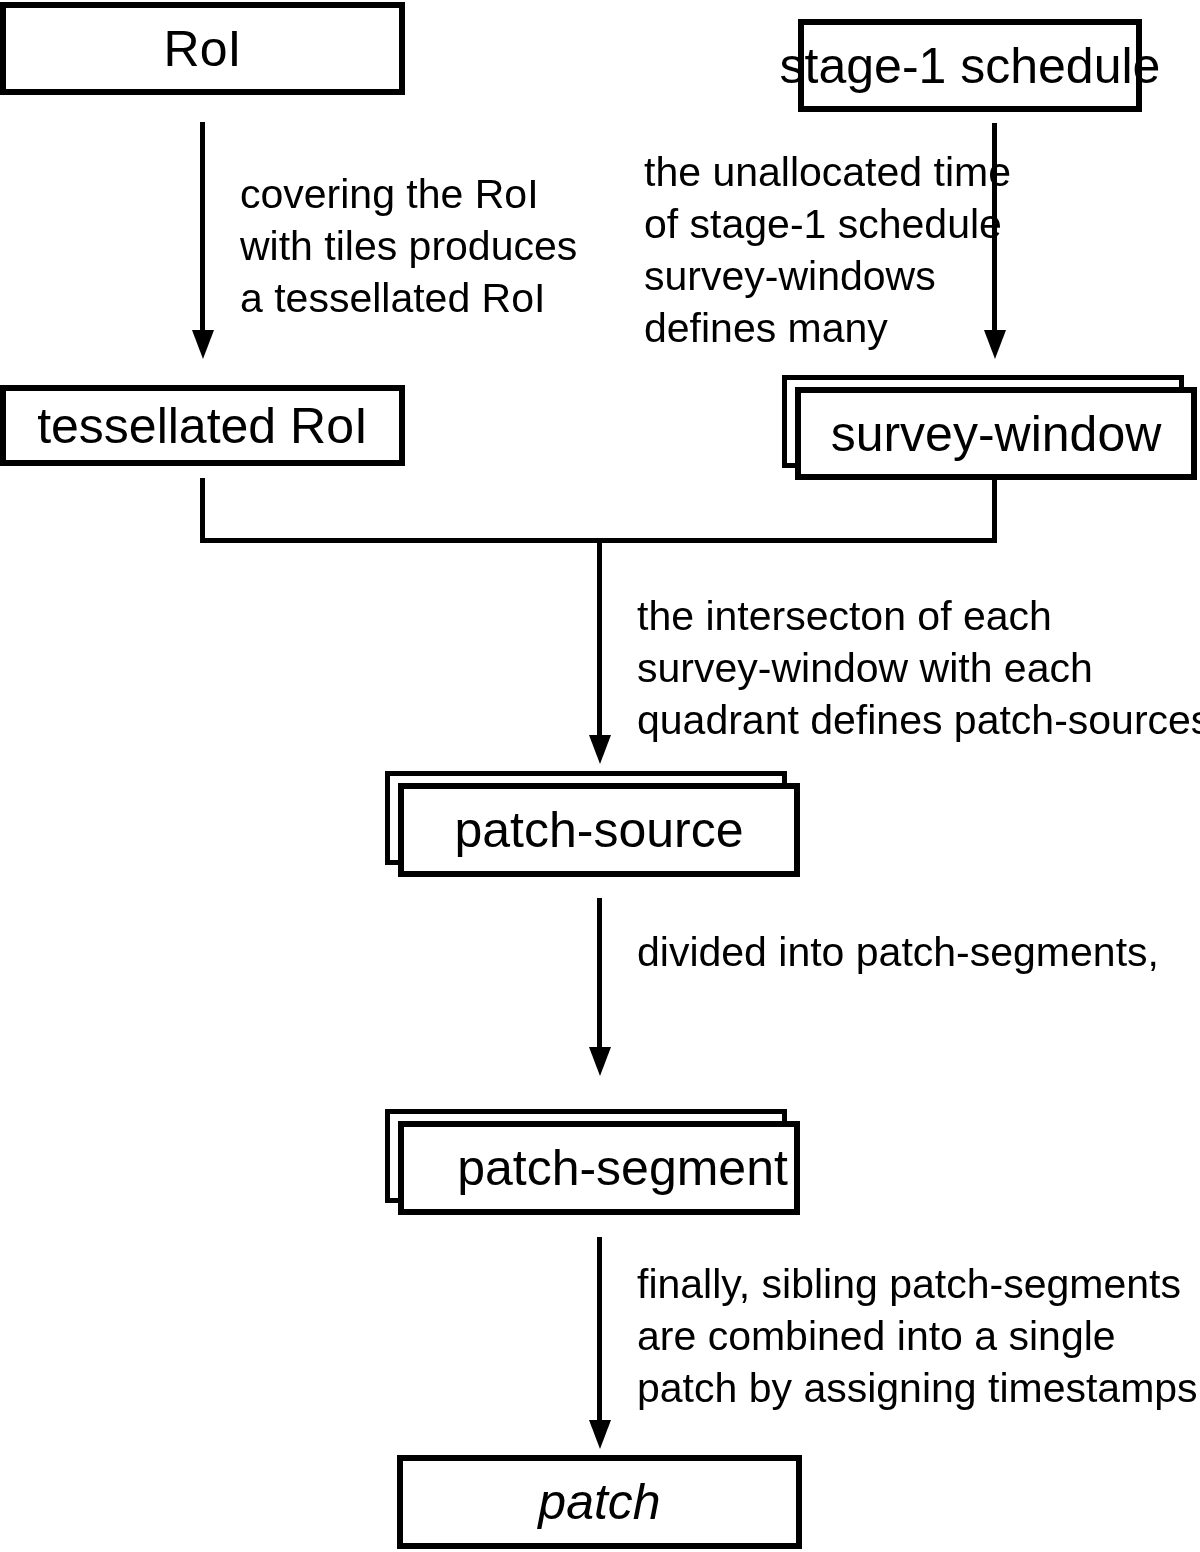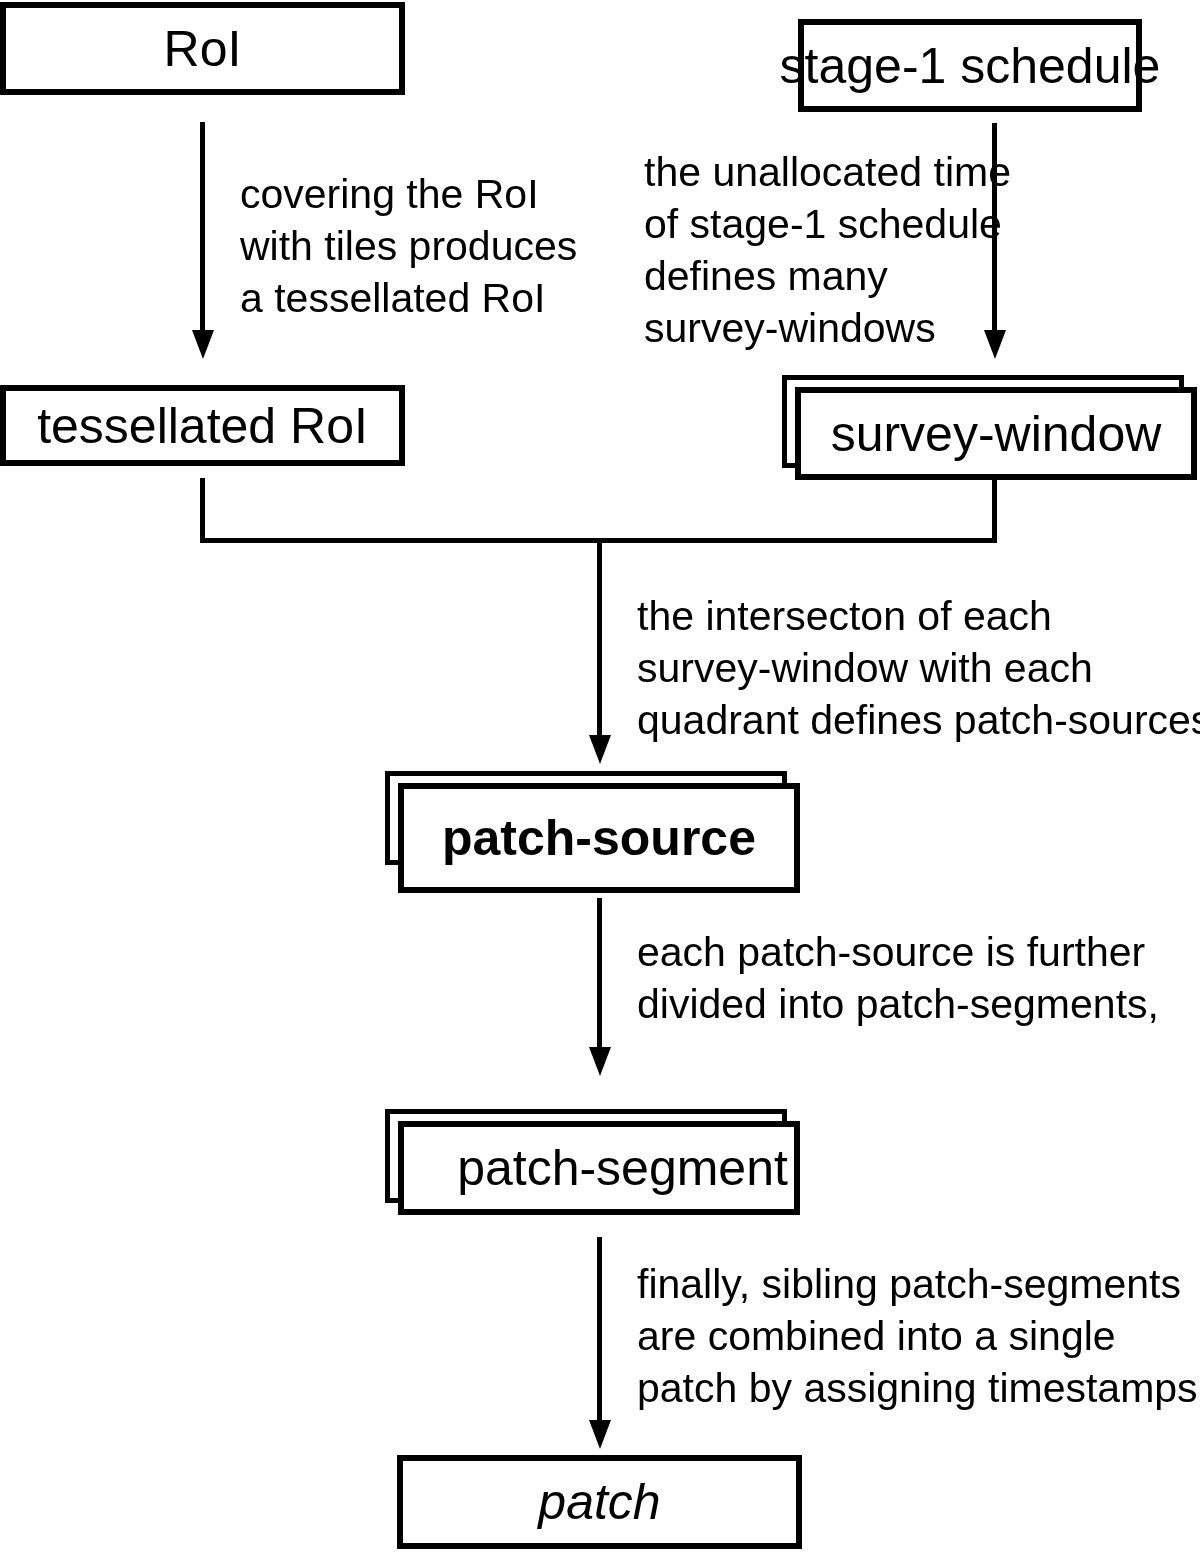--- a/index.html
+++ b/index.html
@@ -87,22 +87,22 @@
 
   <div class="ann" style="left:240px; top:168px;">
     <span>covering the RoI</span>
     <span>with tiles produces</span>
     <span>a tessellated RoI</span>
   </div>
 
   <div class="ann" style="left:596px; top:146px;margin-left:48px;">
     <span>the unallocated time</span>
     <span>of stage-1 schedule</span>
+    <span>survey-windows</span>
     <span>defines many</span>
-    <span>survey-windows</span>
   </div>
 
   <div class="node-box" style="left:0px; top:385px; width:405px; height:81px;">
     <span>tessellated RoI</span>
   </div>
 
   <div>
     <div class="back-box" style="left:782px; top:375px; width:402px; height:93px;"></div>
     <div class="node-box" style="left:795px; top:387px; width:402px; height:93px;">
       <span>survey-window</span>
@@ -117,30 +117,29 @@
   <div class="arrowhead" style="left:589px; top:735px;"></div>
 
   <div class="ann" style="left:637px; top:590px;">
     <span>the intersecton of each</span>
     <span>survey-window with each</span>
     <span>quadrant defines patch-sources</span>
   </div>
 
   <div>
     <div class="back-box" style="left:385px; top:771px; width:402px; height:94px;"></div>
-    <div class="node-box" style="left:398px; top:783px; width:402px; height:110px;font-weight:bold;">
+    <div class="node-box" style="left:398px; top:783px; width:402px; height:94px;">
       <span>patch-source</span>
     </div>
   </div>
 
   <div class="stem" style="left:597px; top:898px; height:149px;"></div>
   <div class="arrowhead" style="left:589px; top:1047px;"></div>
 
   <div class="ann" style="left:637px; top:926px;">
-    <span>each patch-source is further</span>
     <span>divided into patch-segments,</span>
   </div>
 
   <div>
     <div class="back-box" style="left:385px; top:1109px; width:402px; height:94px;"></div>
     <div class="node-box" style="left:398px; top:1121px; width:402px; height:94px;padding-left:47px;">
       <span>patch-segment</span>
     </div>
   </div>
 

